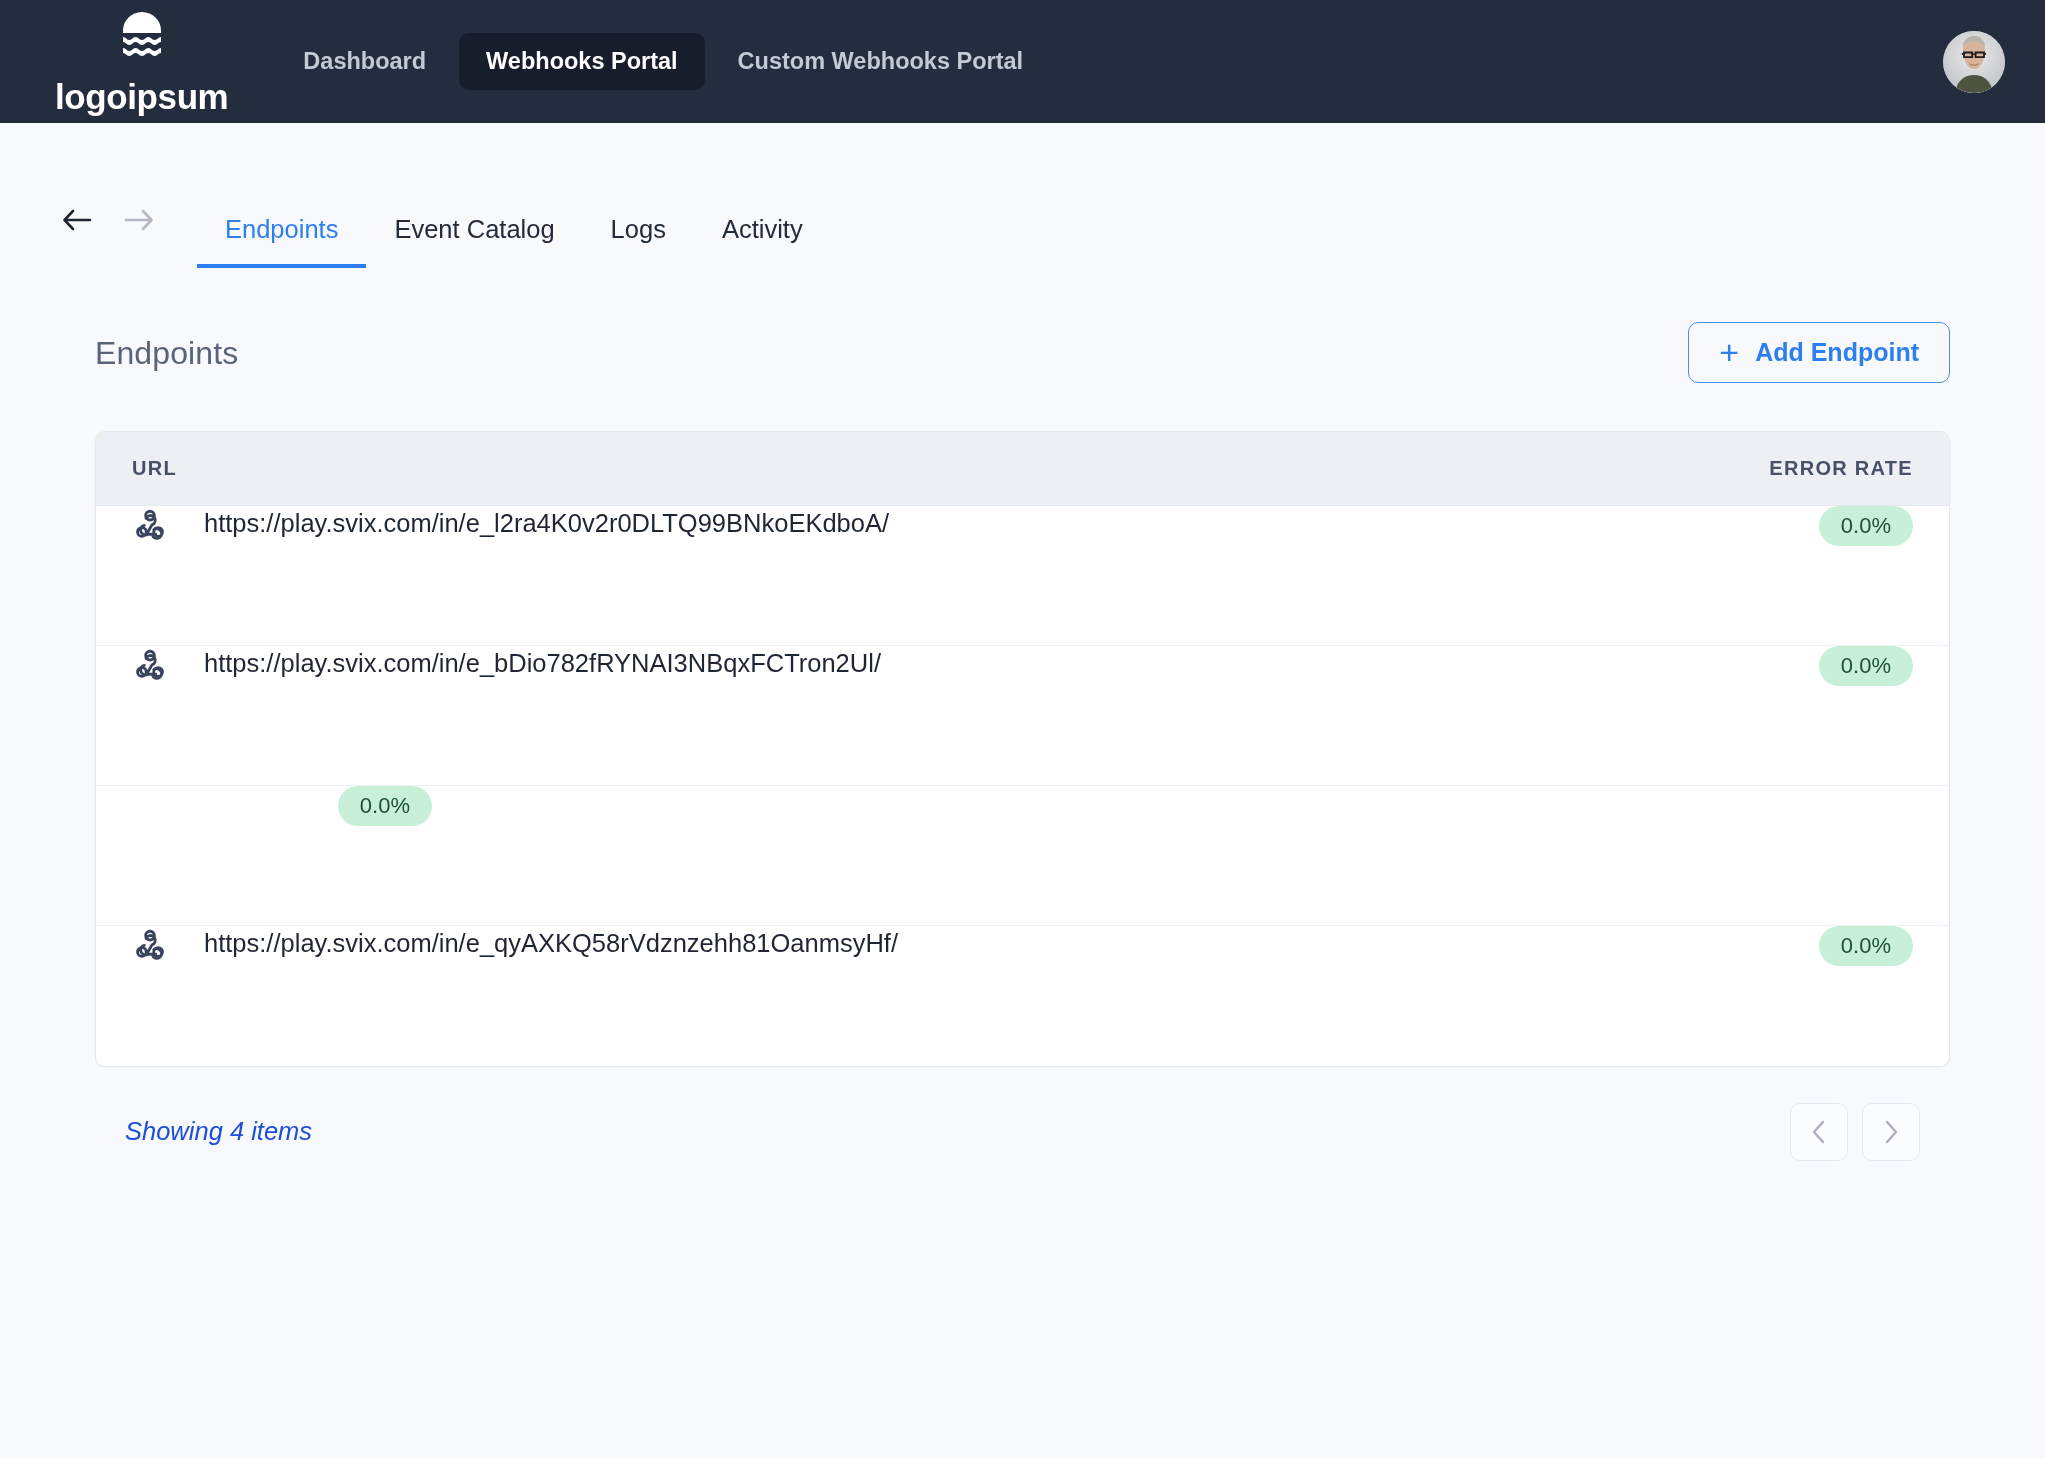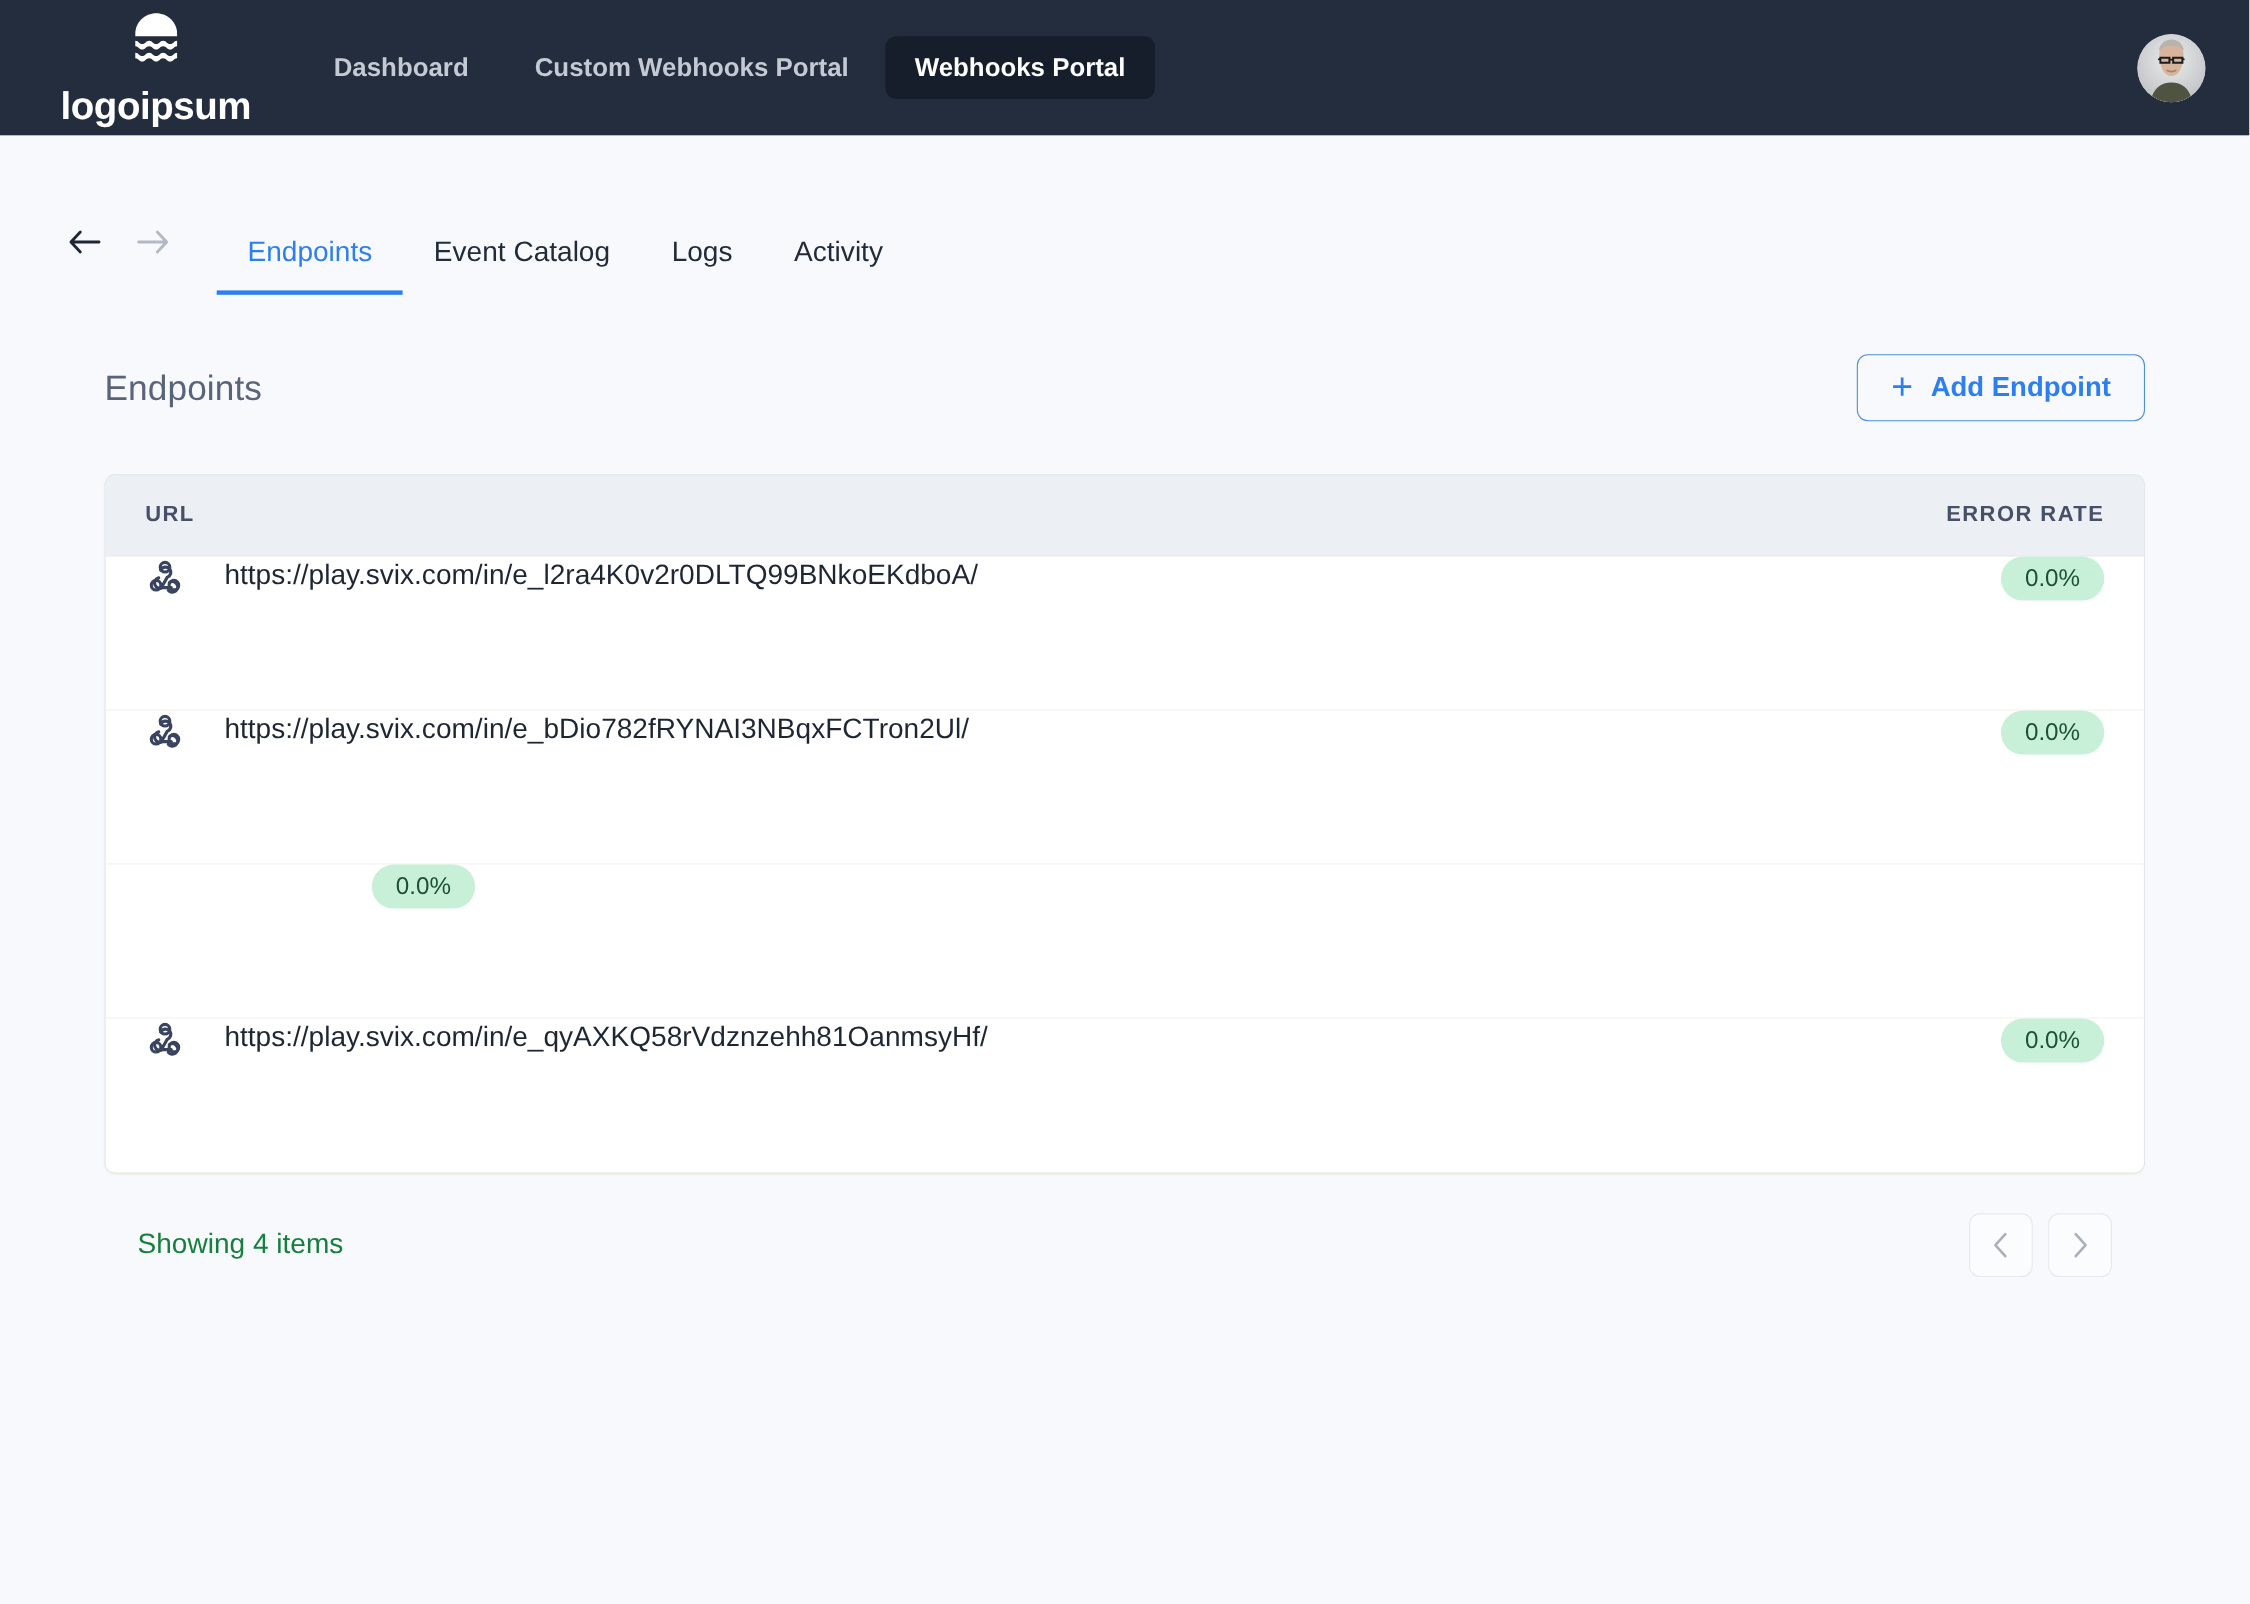--- a/index.html
+++ b/index.html
@@ -201,22 +201,23 @@
   
   .tfoot {
     display: flex;
     align-items: center;
     justify-content: space-between;
     margin-top: 36px;
     padding: 0 30px 0 30px;
   }
   .showing {
     font-size: 25.5px;
-    color: #15803d;
-    line-height: 1;
+    color: #1d4ed8;
+    line-height: 1;
+    font-style: italic;
   }
   .pager { display: flex; gap: 14px; }
   .pgbtn {
     width: 58px; height: 58px;
     border: 1px solid #e6eaf0;
     border-radius: 10px;
     background: #fbfcfd;
     display: flex; align-items: center; justify-content: center;
     color: #aab1bd;
     cursor: pointer;
@@ -231,22 +232,22 @@
     <svg class="brand-mark" viewBox="0 0 52 52" aria-hidden="true">
       <path fill="#ffffff" d="M26 2C15.5 2 7 10.3 7 20.5V23h38v-2.5C45 10.3 36.5 2 26 2z"></path>
       <path fill="#ffffff" d="M7 27c3.2 0 3.2 3 6.3 3s3.2-3 6.3-3 3.2 3 6.4 3 3.2-3 6.3-3 3.2 3 6.4 3 3.1-3 6.3-3v5c-3.2 0-3.2 3-6.3 3s-3.2-3-6.4-3-3.2 3-6.3 3-3.2-3-6.4-3-3.2 3-6.3 3-3.2-3-6.3-3z"></path>
       <path fill="#ffffff" d="M7 38c3.2 0 3.2 3 6.3 3s3.2-3 6.3-3 3.2 3 6.4 3 3.2-3 6.3-3 3.2 3 6.4 3 3.1-3 6.3-3v5c-3.2 0-3.2 3-6.3 3s-3.2-3-6.4-3-3.2 3-6.3 3-3.2-3-6.4-3-3.2 3-6.3 3-3.2-3-6.3-3z"></path>
     </svg>
     <span class="brand-name">logoipsum</span>
   </div>
 
   <nav class="nav-links">
     <a class="nav-link">Dashboard</a>
+    <a class="nav-link active">Webhooks Portal</a>
     <a class="nav-link">Custom Webhooks Portal</a>
-    <a class="nav-link active">Webhooks Portal</a>
   </nav>
 
   <div class="avatar">
     <svg viewBox="0 0 62 62" aria-hidden="true">
       <defs>
         <radialGradient id="bgg" cx="50%" cy="38%" r="72%">
           <stop offset="0%" stop-color="#ececec"></stop>
           <stop offset="100%" stop-color="#b9bcc0"></stop>
         </radialGradient>
         <clipPath id="circ">

